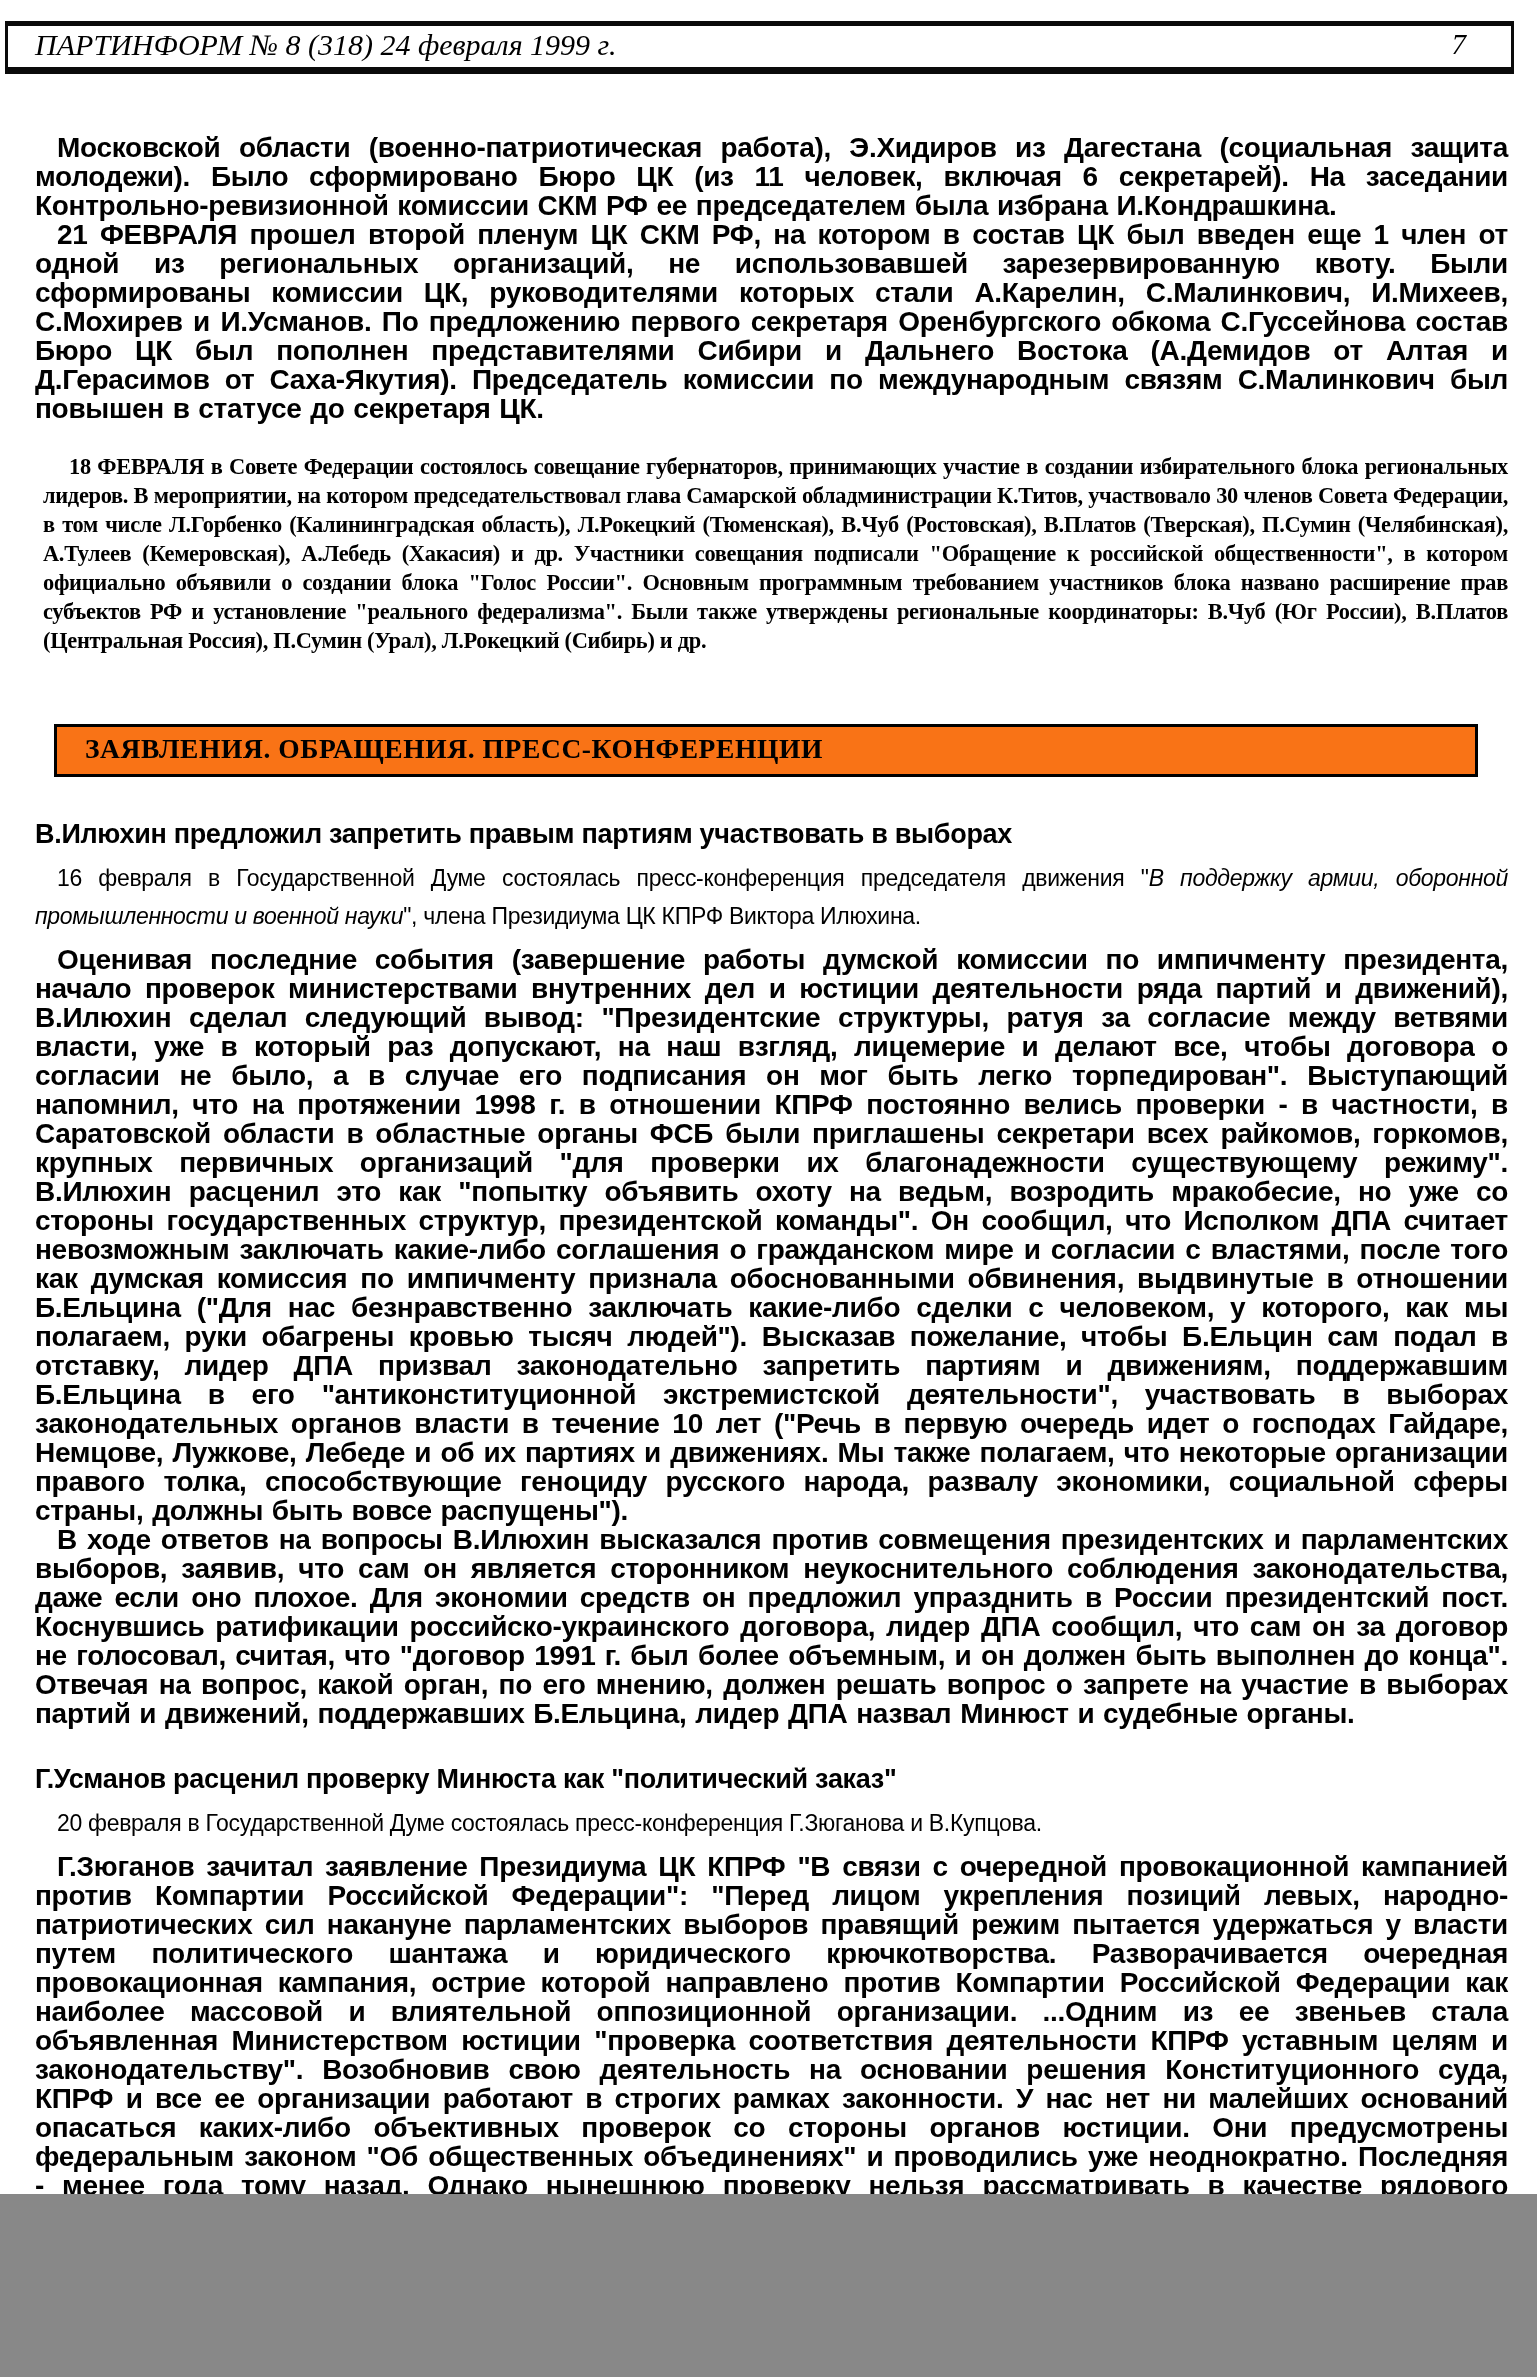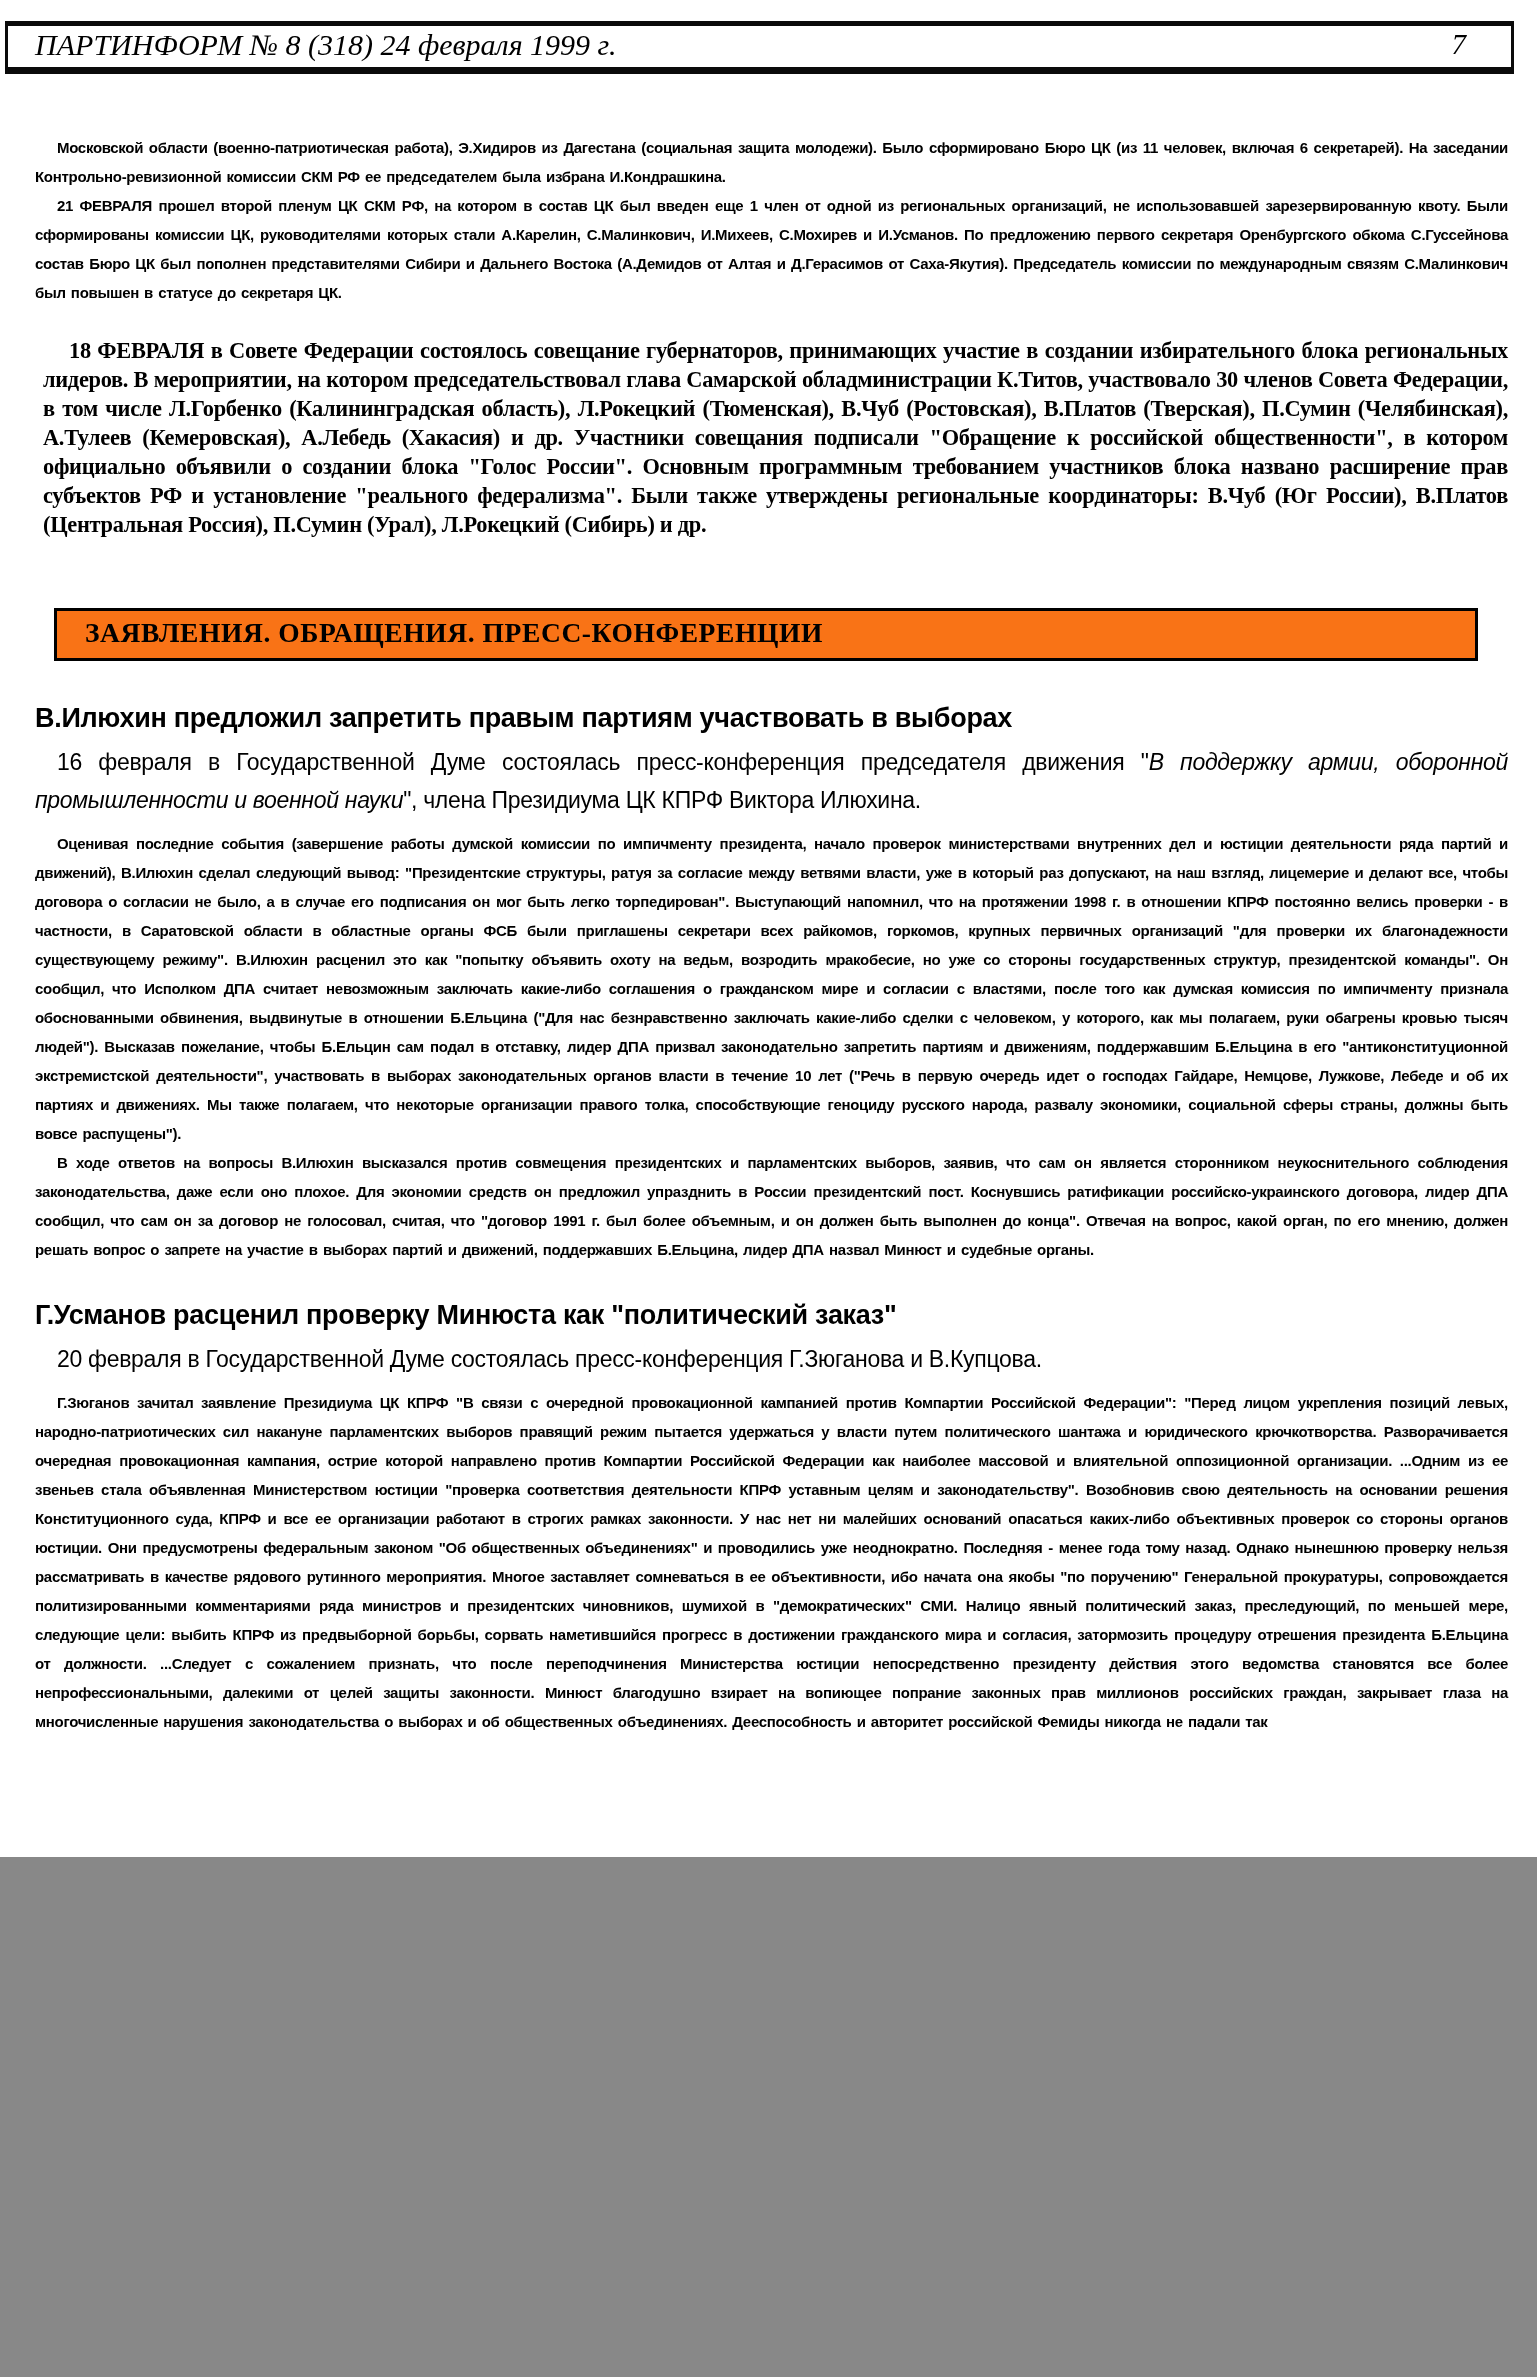--- a/index.html
+++ b/index.html
@@ -1,19 +1,19 @@
 <!DOCTYPE html>
 <html lang="ru" style="font-size:10.2px"><head>
 <meta charset="utf-8">
 <style>
   html, body { margin: 0; padding: 0; background: #888; }
   .page {
     position: relative;
     width: 1537px;
-    height: 1857px;
+    height: 2194px;
     margin: 0 auto;
     background: #ffffff;
     color: #000000;
     overflow: hidden;
     box-sizing: border-box;
   }
 
   
   .header-box {
     box-sizing: border-box;
@@ -36,21 +36,21 @@
   
   .content {
     padding: 0 29px 0 35px;
   }
 
   p { margin: 0; }
 
   .b-sans {
     font-family: "Liberation Sans", "DejaVu Sans", sans-serif;
     font-weight: bold;
-    font-size: 15px;
+    font-size: 28px;
     line-height: 29px;
     text-align: justify;
     text-indent: 22px;
     word-spacing: 1.3px;
     letter-spacing: -0.3px;
   }
   .r-sans {
     font-family: Liberation Sans, sans-serif;
     font-weight: normal;
     font-size: 23px;

